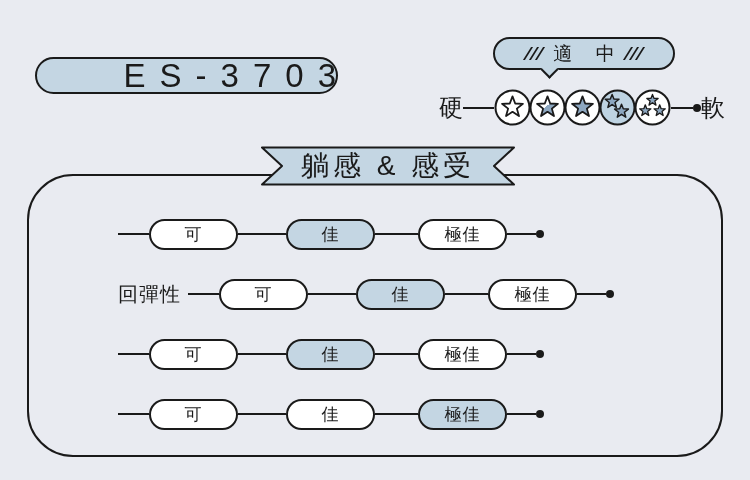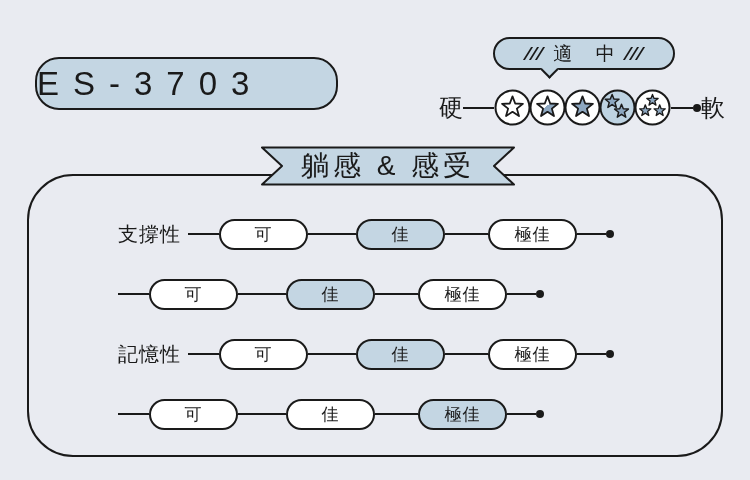--- a/index.html
+++ b/index.html
@@ -6,23 +6,23 @@
   body{
     width:750px;height:480px;
     font-family:"Liberation Sans",sans-serif;
     color:#1a1a1a;
     -webkit-font-smoothing:antialiased;
   }
   .stage{position:relative;width:750px;height:480px;background:#e9ebf1;overflow:hidden;}
 
   
   .model-plate{
-    position:absolute;left:35px;top:57px;width:303px;height:53px;
+    position:absolute;left:35px;top:57px;width:303px;height:37px;
     background:#c4d6e3;border:2.5px solid #1a1a1a;border-radius:24px;
-    box-sizing:border-box;display:flex;align-items:center;justify-content:flex-start;
+    box-sizing:border-box;display:flex;align-items:center;justify-content:flex-end;
   }
   .model-plate span{
     font-size:33px;letter-spacing:14px;margin-right:-14px;white-space:nowrap;
   }
 
   
   .bubble{
     position:absolute;left:493px;top:37px;width:182px;height:33px;
     background:#c4d6e3;border:2px solid #1a1a1a;border-radius:17px;
     box-sizing:border-box;display:flex;align-items:center;justify-content:center;gap:12px;
@@ -145,44 +145,43 @@
       </svg>
     </span>
     <span class="connector w22"></span>
     <span class="dot"></span>
     <span class="end-label">軟</span>
   </div>
 
   <div class="panel">
 
     <div class="feel-row">
-      <span class="row-label">支撐性</span>
       <span class="connector c1"></span>
       <span class="pill">可</span>
       <span class="connector c2"></span>
       <span class="pill sel">佳</span>
       <span class="connector c3"></span>
       <span class="pill">極佳</span>
       <span class="connector c4"></span>
       <span class="dot"></span>
     </div>
 
     <div class="feel-row">
+      <span class="row-label">回彈性</span>
       <span class="connector c1"></span>
       <span class="pill">可</span>
       <span class="connector c2"></span>
       <span class="pill sel">佳</span>
       <span class="connector c3"></span>
       <span class="pill">極佳</span>
       <span class="connector c4"></span>
       <span class="dot"></span>
     </div>
 
     <div class="feel-row">
-      <span class="row-label">記憶性</span>
       <span class="connector c1"></span>
       <span class="pill">可</span>
       <span class="connector c2"></span>
       <span class="pill sel">佳</span>
       <span class="connector c3"></span>
       <span class="pill">極佳</span>
       <span class="connector c4"></span>
       <span class="dot"></span>
     </div>
 

